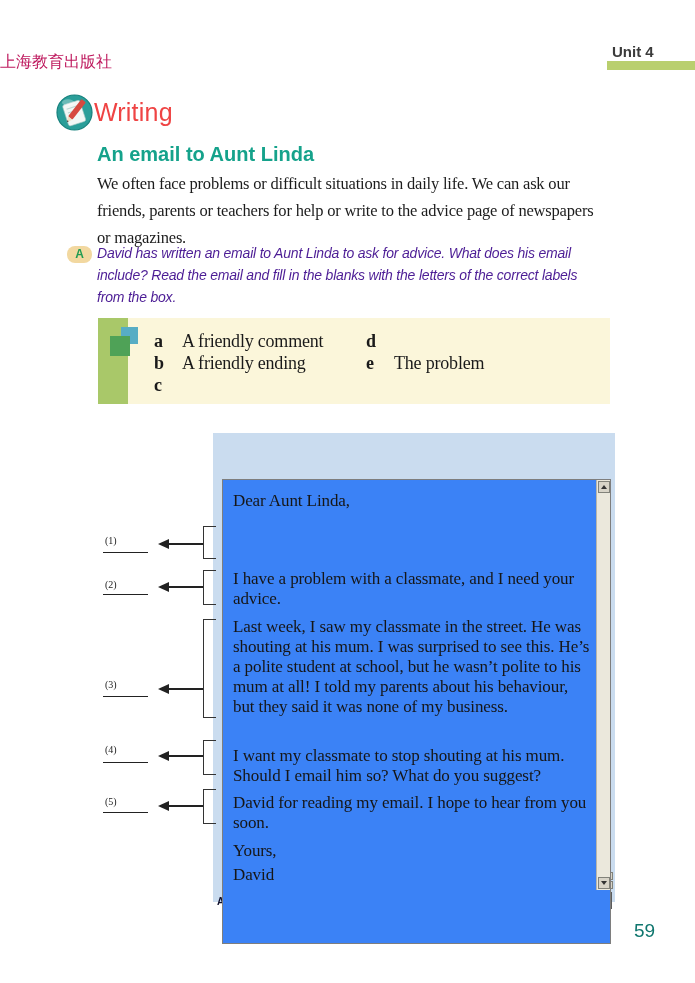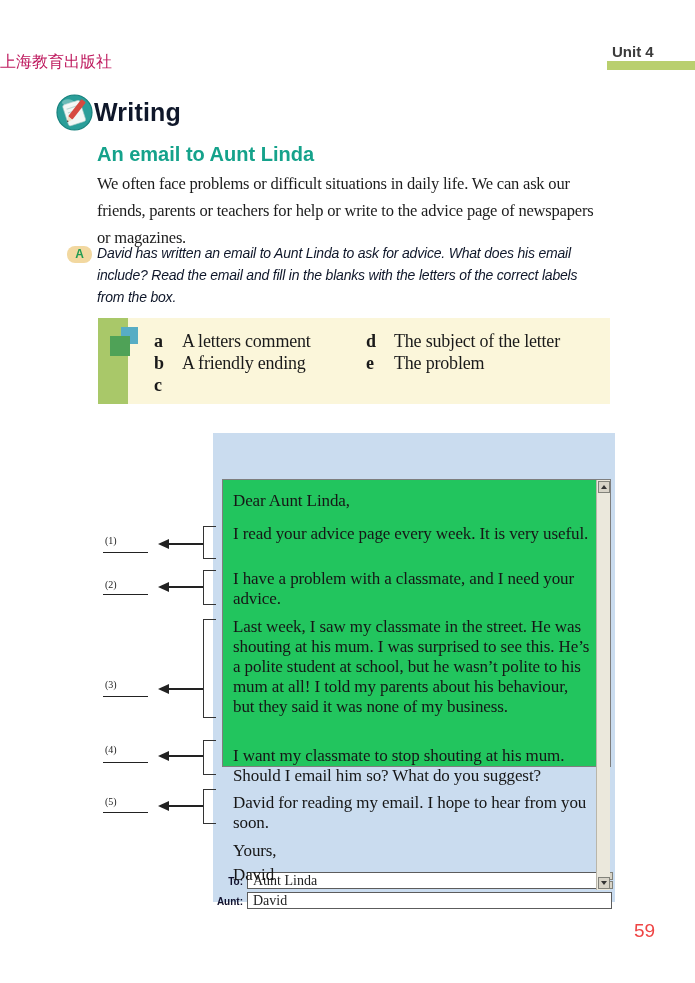--- a/index.html
+++ b/index.html
@@ -10,30 +10,30 @@
   }
   .abs { position:absolute; }
 
   
   .publisher { left:0; right:0; top:8px; text-align:left; font-size:16px; color:#be185d;margin-top:44px; }
   .unit { left:612px; top:43px; font-family:"Liberation Sans","DejaVu Sans",sans-serif; font-weight:bold; font-size:15px; color:#3b3b3b; }
   .unit-bar { left:607px; top:61px; width:88px; height:9px; background:#b9cf6e; }
 
   
   .w-icon { left:56px; top:94px; width:37px; height:37px; }
-  .w-title { left:94px; top:98px; font-family:"Liberation Sans","DejaVu Sans",sans-serif; font-weight:bold; font-size:25px; letter-spacing:.2px; color:#0f172a; }
+  .w-title { left:94px; top:98px; font-family:"Liberation Sans","DejaVu Sans",sans-serif; font-weight:normal; font-size:25px; letter-spacing:.2px; color:#ef4444; }
   .subtitle { left:97px; top:143px; font-family:"Liberation Sans","DejaVu Sans",sans-serif; font-weight:bold; font-size:20px; color:#15a28b; }
   .intro { left:97px; top:170px; width:512px; font-size:16.5px; line-height:27px; letter-spacing:-0.2px; color:#1c1c1c; }
 
   
   .badge { left:67px; top:246px; width:25px; height:17px; background:#f2d8a0; border-radius:8px;
            font-family:"Liberation Sans","DejaVu Sans",sans-serif; font-weight:bold; font-size:12px; color:#1f9b51;
            text-align:center; line-height:17px; }
   .instr { left:97px; top:242px; width:508px; font-family:"Liberation Sans","DejaVu Sans",sans-serif;
-           font-style:italic; font-size:14px; line-height:22px; letter-spacing:-0.2px; color:#0f172a; }
+           font-style:italic; font-size:14px; line-height:22px; letter-spacing:-0.2px; color:#4c1d95; }
 
   
   .box { left:98px; top:318px; width:512px; height:86px; background:#fbf6da; }
   .box-bar { left:0; top:0; width:30px; height:86px; background:#a9c869; }
   .sq { width:17px; height:17px; }
   .sq-teal { left:23px; top:9px; background:#57adc4; }
   .sq-green { left:12px; top:18px; width:20px; height:20px; background:#4fa257; }
   .opt { display:flex; font-size:18px; line-height:22px; }
   .opt-letter { width:28px; font-weight:bold; color:#1a1a1a; }
   .opt-text { color:#1a1a1a; letter-spacing:-0.2px; }
@@ -47,37 +47,37 @@
          font-size:14px; padding:0 5px; color:#1f1f1f; height:17px; }
   .to-input   { left:34px; top:439px; width:352px; }
   .from-input { left:34px; top:459px; width:365px; }
   .spinner { left:387px; top:439px; width:13px; height:17px; }
   .spin-btn { position:absolute; left:0; width:13px; height:8px; background:#d8d4c8; border:1px solid #82827a; }
   .spin-up { top:0; } .spin-dn { top:9px; }
   .tri { position:absolute; width:0; height:0; left:3px; }
   .tri-up-s  { top:2px; border-left:3px solid transparent; border-right:3px solid transparent; border-bottom:4px solid #333; }
   .tri-dn-s  { top:2px; border-left:3px solid transparent; border-right:3px solid transparent; border-top:4px solid #333; }
 
-  .mail-body { left:9px; top:46px; width:389px; height:288px; background:#22c55e; border:1px solid #7e7e7e; }
+  .mail-body { left:9px; top:46px; width:389px; height:465px; background:#3b82f6; border:1px solid #7e7e7e; }
   .msg { position:absolute; left:10px; width:358px; font-size:17px; line-height:20px; letter-spacing:-0.1px; color:#161616; }
   .vscroll { position:absolute; left:373px; top:0; width:14px; height:410px; background:#ebe8dc; border-left:1px solid #b9b6aa; }
   .sc-btn { position:absolute; left:1px; width:12px; height:12px; background:#d8d4c8; border:1px solid #82827a; }
   .sc-top { top:1px; } .sc-bottom { bottom:1px; }
   .sc-btn .tri { left:2px; }
   .sc-btn .tri-up-s { top:3px; }
   .sc-btn .tri-dn-s { top:3px; }
 
   
   .blank-label { position:absolute; font-size:10px; color:#222; }
   .blank-line  { position:absolute; width:45px; border-top:1.6px solid #222; }
   .arrow-line  { position:absolute; width:34px; height:1.6px; background:#222; }
   .arrow-head  { position:absolute; width:0; height:0; border-top:5px solid transparent; border-bottom:5px solid transparent; border-right:11px solid #222; }
   .bracket { position:absolute; width:13px; border-left:1.6px solid #333; border-top:1.6px solid #333; border-bottom:1.6px solid #333; }
 
-  .pageno { left:634px; top:920px; font-family:"Liberation Sans","DejaVu Sans",sans-serif; font-size:19px; color:#ef4444; }
+  .pageno { left:634px; top:920px; font-family:"Liberation Sans","DejaVu Sans",sans-serif; font-size:19px; color:#0f766e; }
 </style>
 </head>
 <body>
 
 <div class="pg">
 
   <div class="abs publisher">上海教育出版社</div>
   <div class="abs unit">Unit 4</div>
   <div class="abs unit-bar"></div>
 
@@ -105,32 +105,31 @@
   <div class="abs badge">A</div>
   <div class="abs instr">David has written an email to Aunt Linda to ask for advice. What does his email include? Read the email and fill in the blanks with the letters of the correct labels from the box.</div>
 
   <div class="abs box">
     <div class="abs box-bar"></div>
     <div class="abs sq sq-teal"></div>
     <div class="abs sq sq-green"></div>
 
     <div class="abs opt" style="left:56px; top:12px;">
       <span class="opt-letter">a</span>
-      <span class="opt-text">A letters comment</span>
+      <span class="opt-text">A friendly comment</span>
     </div>
     <div class="abs opt" style="left:56px; top:34px;">
       <span class="opt-letter">b</span>
       <span class="opt-text">A friendly ending</span>
     </div>
     <div class="abs opt" style="left:56px; top:56px;">
       <span class="opt-letter">c</span>
     </div>
     <div class="abs opt" style="left:268px; top:12px;">
       <span class="opt-letter">d</span>
-      <span class="opt-text">The subject of the letter</span>
     </div>
     <div class="abs opt" style="left:268px; top:34px;">
       <span class="opt-letter">e</span>
       <span class="opt-text">The problem</span>
     </div>
   </div>
 
   <div class="abs mail">
     <div class="abs fld-label to-label">To:</div>
     <input class="fld to-input" readonly="" value="Aunt Linda" style="">
@@ -141,21 +140,20 @@
       <div class="spin-btn spin-dn">
           <span class="tri tri-dn-s"></span>
         </div>
     </div>
 
     <div class="abs fld-label from-label">Aunt:</div>
     <input class="fld from-input" readonly="" value="David" style="">
 
     <div class="abs mail-body">
       <div class="msg" style="top:11px;">Dear Aunt Linda,</div>
-      <div class="msg" style="top:44px;">I read your advice page every week. It is very useful.</div>
       <div class="msg" style="top:89px;">I have a problem with a classmate, and I need your advice.</div>
       <div class="msg" style="top:137px;">Last week, I saw my classmate in the street. He was shouting at his mum. I was surprised to see this. He’s a polite student at school, but he wasn’t polite to his mum at all! I told my parents about his behaviour, but they said it was none of my business.</div>
       <div class="msg" style="top:266px;">I want my classmate to stop shouting at his mum. Should I email him so? What do you suggest?</div>
       <div class="msg" style="top:313px;">David for reading my email. I hope to hear from you soon.</div>
       <div class="msg" style="top:361px;">Yours,</div>
       <div class="msg" style="top:385px;">David</div>
 
       <div class="vscroll">
         <div class="sc-btn sc-top">
             <span class="tri tri-up-s"></span>

